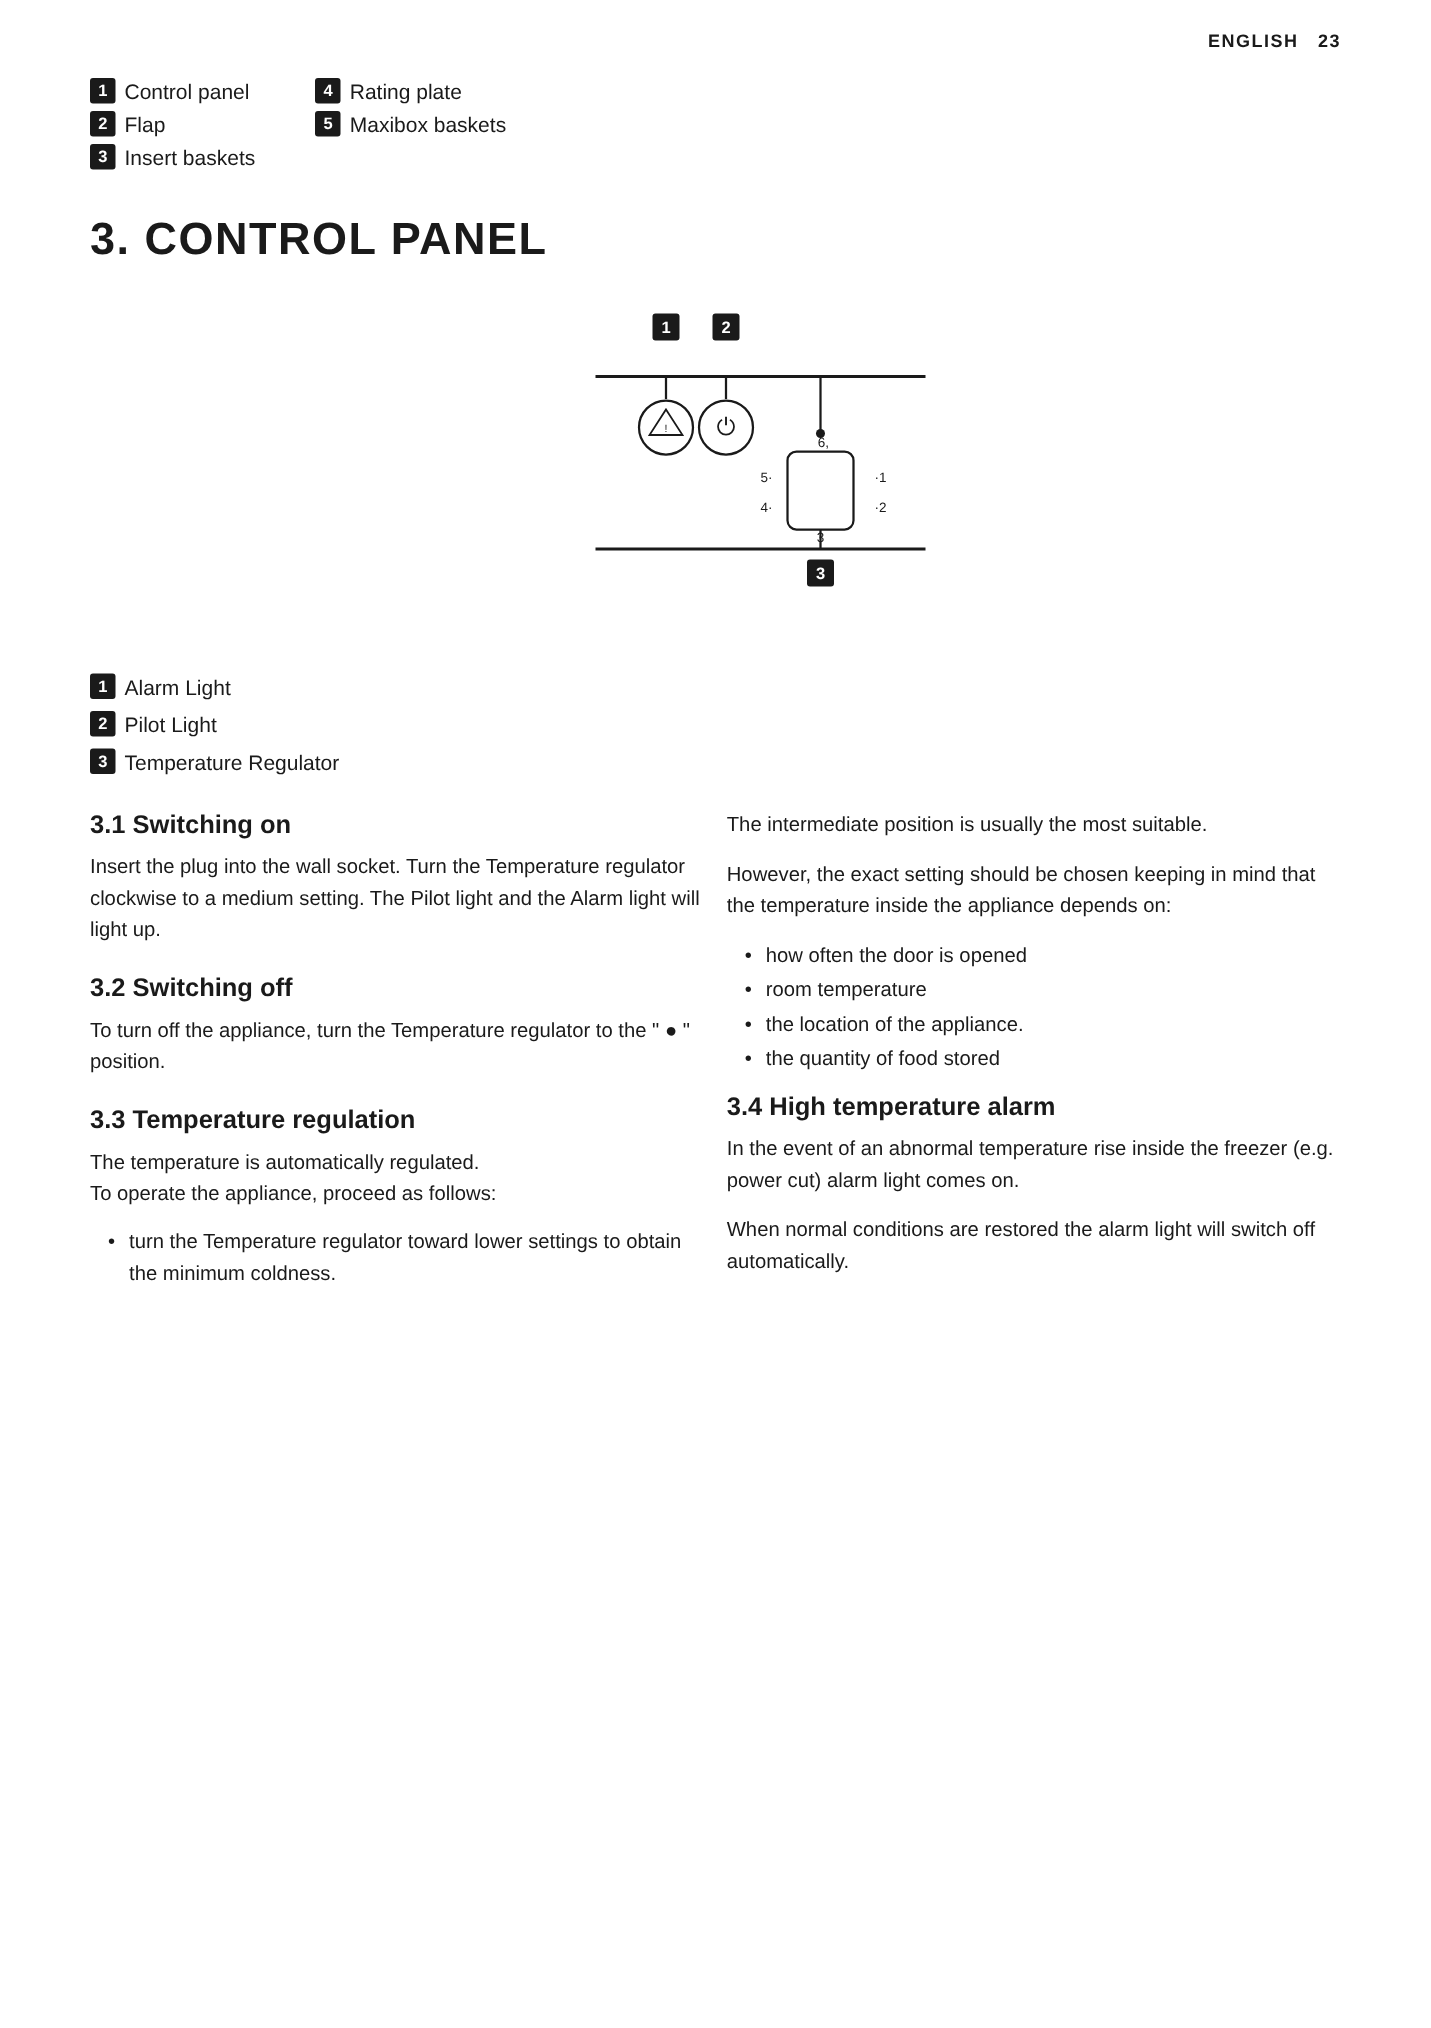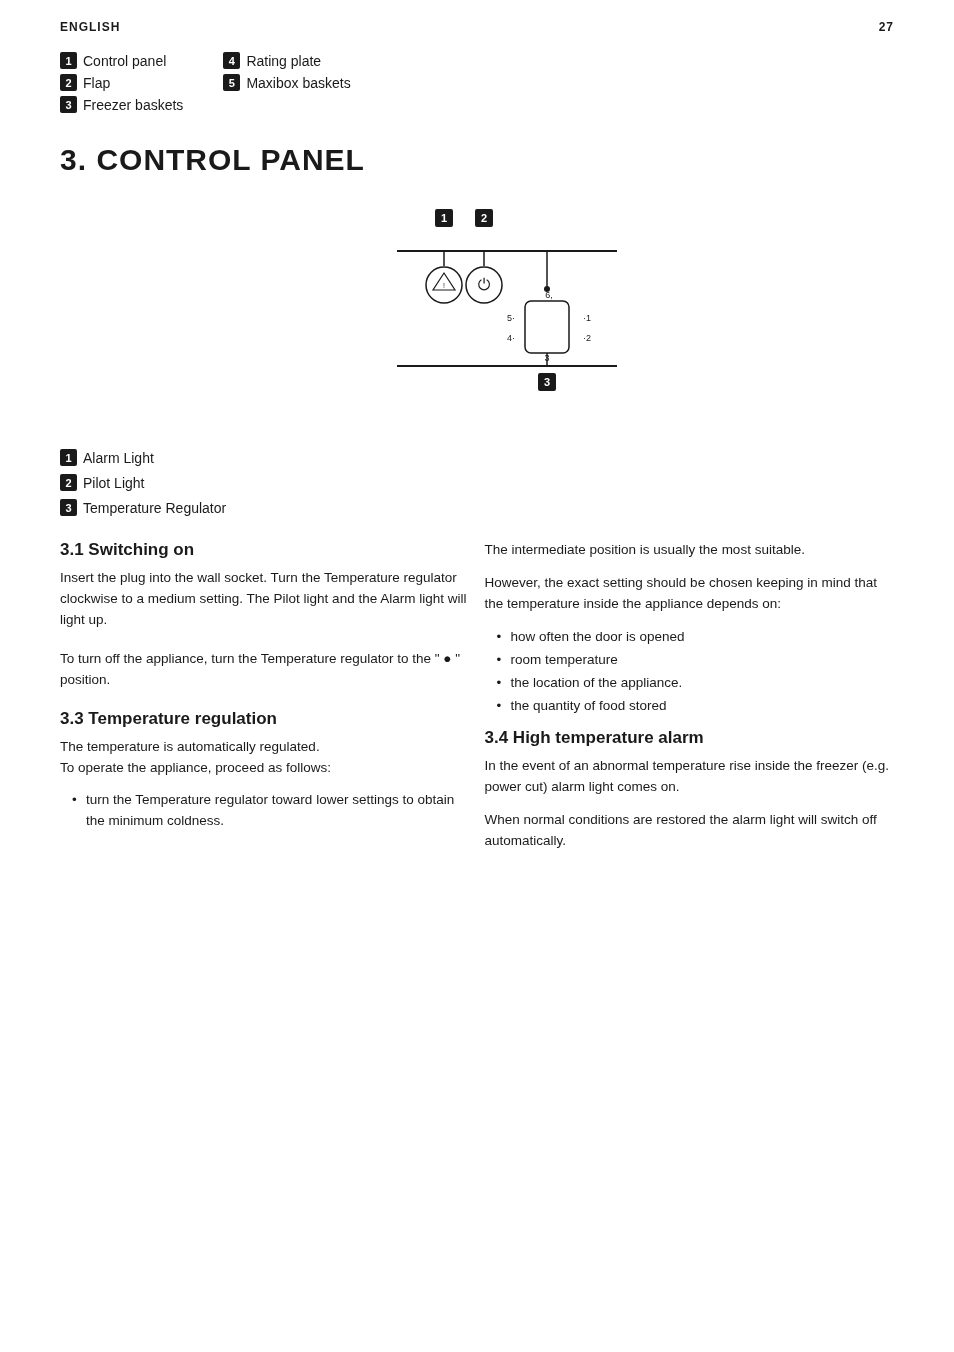--- a/index.html
+++ b/index.html
@@ -9,21 +9,21 @@
       background: #fff;
       font-family: Arial, Helvetica, sans-serif;
       font-size: 14px;
       color: #1a1a1a;
       padding: 20px 60px 40px 60px;
     }
 
     
     .page-header {
       display: flex;
-      justify-content: space-between;
+      justify-content: flex-end;
       margin-bottom: 18px;
       font-size: 12px;
       font-weight: bold;
       letter-spacing: 1px;
     }
 
     
     .parts-list {
       display: flex;
       gap: 40px;
@@ -135,36 +135,36 @@
     }
 
     .subsection-block {
       margin-bottom: 18px;
     }
   </style>
 </head>
 <body>
 
 <div class="page-header">
-  <span>ENGLISH</span>&nbsp;&nbsp;&nbsp;<span>27</span>
+  <span>ENGLISH</span>&nbsp;&nbsp;&nbsp;<span>23</span>
 </div>
 
 <div class="parts-list">
   <div class="parts-col">
     <div class="part-item">
       <span class="part-badge">1</span>
       <span>Control panel</span>
     </div>
     <div class="part-item">
       <span class="part-badge">2</span>
       <span>Flap</span>
     </div>
     <div class="part-item">
       <span class="part-badge">3</span>
-      <span>Freezer baskets</span>
+      <span>Insert baskets</span>
     </div>
   </div>
   <div class="parts-col">
     <div class="part-item">
       <span class="part-badge">4</span>
       <span>Rating plate</span>
     </div>
     <div class="part-item">
       <span class="part-badge">5</span>
       <span>Maxibox baskets</span>
@@ -240,20 +240,21 @@
 <div class="content-columns">
 
   <div class="col-left">
 
     <div class="subsection-block">
       <div class="subsection-title">3.1 Switching on</div>
       <p class="body-text">Insert the plug into the wall socket. Turn the Temperature regulator clockwise to a medium setting. The Pilot light and the Alarm light will light up.</p>
     </div>
 
     <div class="subsection-block">
+      <div class="subsection-title">3.2 Switching off</div>
       <p class="body-text">To turn off the appliance, turn the Temperature regulator to the "  ●  " position.</p>
     </div>
 
     <div class="subsection-block">
       <div class="subsection-title">3.3 Temperature regulation</div>
       <p class="body-text">The temperature is automatically regulated.<br>To operate the appliance, proceed as follows:</p>
       <ul class="bullet-list">
         <li>turn the Temperature regulator toward lower settings to obtain the minimum coldness.</li>
       </ul>
     </div>

